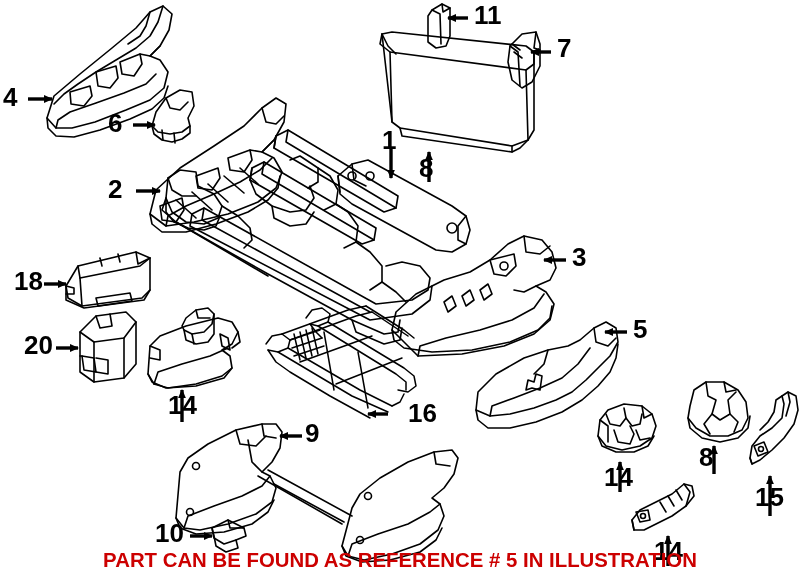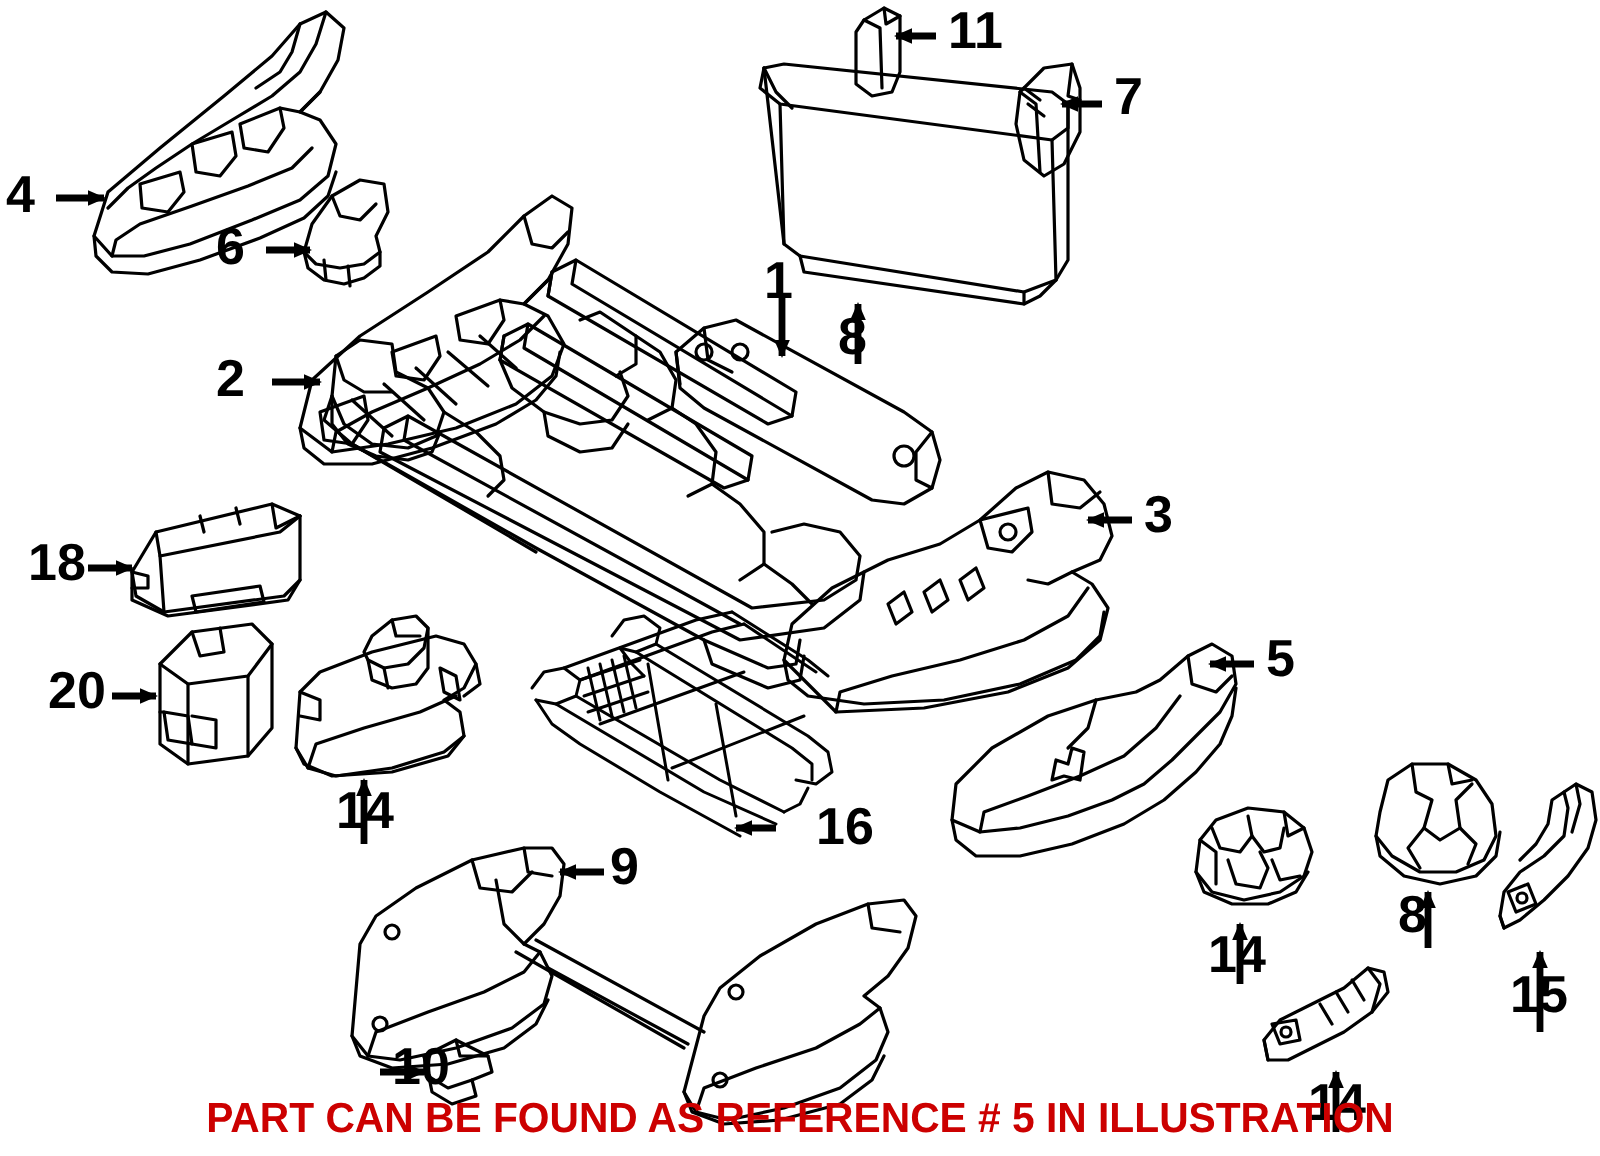--- a/index.html
+++ b/index.html
@@ -354,21 +354,21 @@
   <div class="lbl" style="left:419px;top:155px;">8</div>
   <div class="lbl" style="left:474px;top:2px;">11</div>
   <div class="lbl" style="left:557px;top:35px;">7</div>
   <div class="lbl" style="left:572px;top:244px;">3</div>
   <div class="lbl" style="left:633px;top:316px;">5</div>
   <div class="lbl" style="left:14px;top:268px;">18</div>
   <div class="lbl" style="left:24px;top:332px;">20</div>
   <div class="lbl" style="left:168px;top:392px;">14</div>
   <div class="lbl" style="left:408px;top:400px;">16</div>
   <div class="lbl" style="left:305px;top:420px;">9</div>
-  <div class="lbl" style="left:155px;top:520px;margin-left:41px;">10</div>
+  <div class="lbl" style="left:155px;top:520px;">10</div>
   <div class="lbl" style="left:604px;top:464px;">14</div>
   <div class="lbl" style="left:699px;top:444px;">8</div>
   <div class="lbl" style="left:654px;top:538px;">14</div>
   <div class="lbl" style="left:755px;top:484px;">15</div>
 
   <div id="footnote">PART CAN BE FOUND AS REFERENCE # 5 IN ILLUSTRATION</div>
 
 </div>
 
 </body></html>

